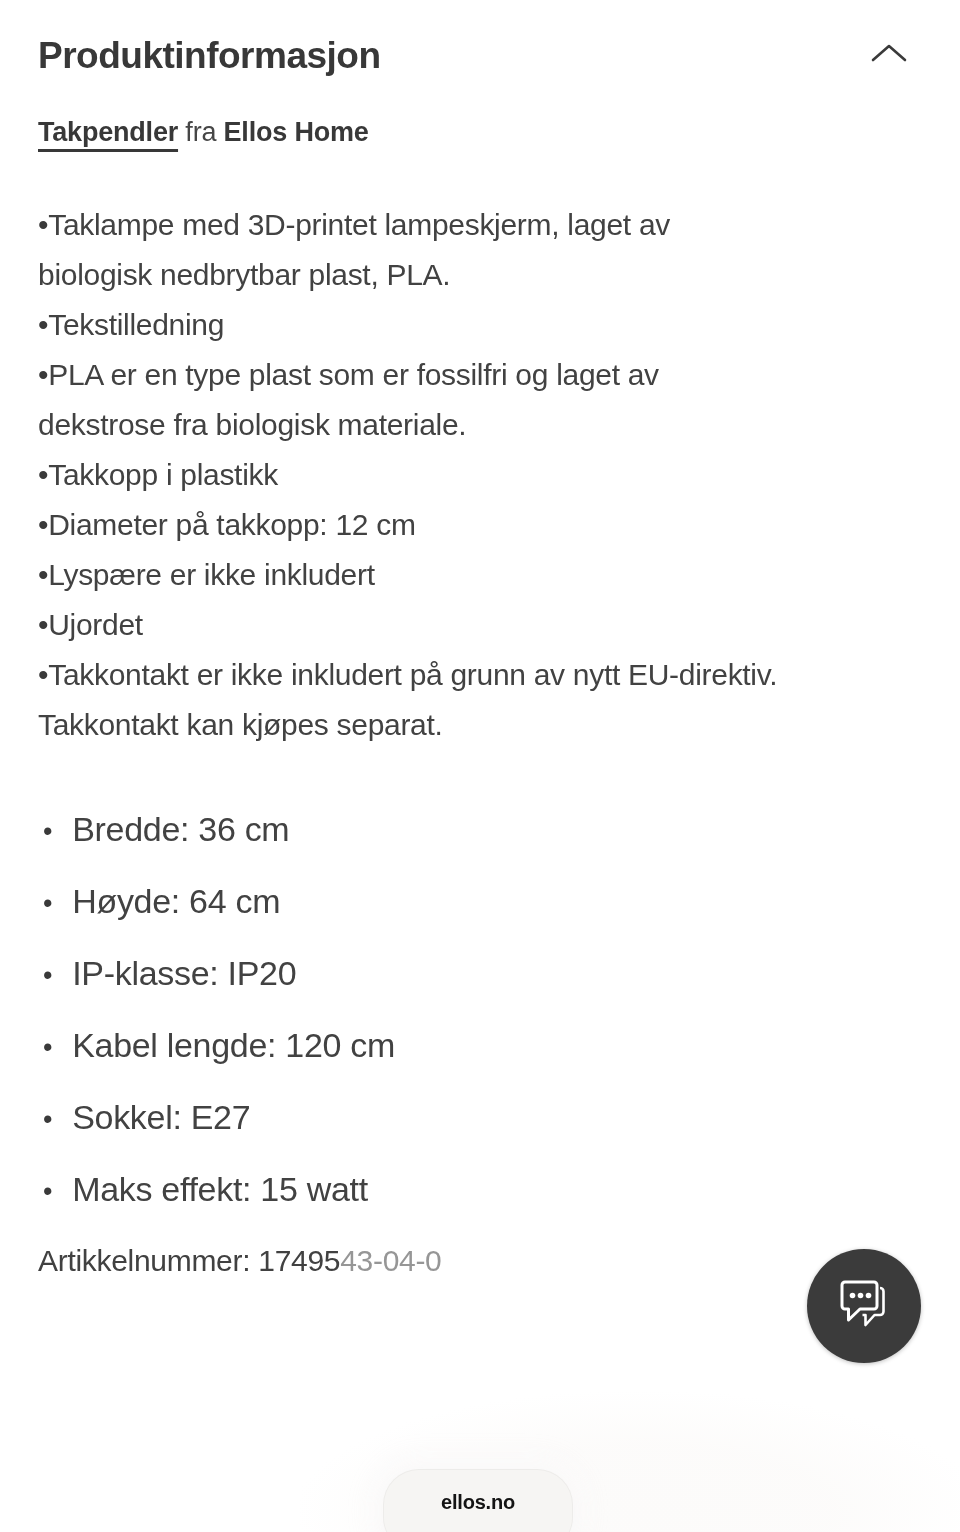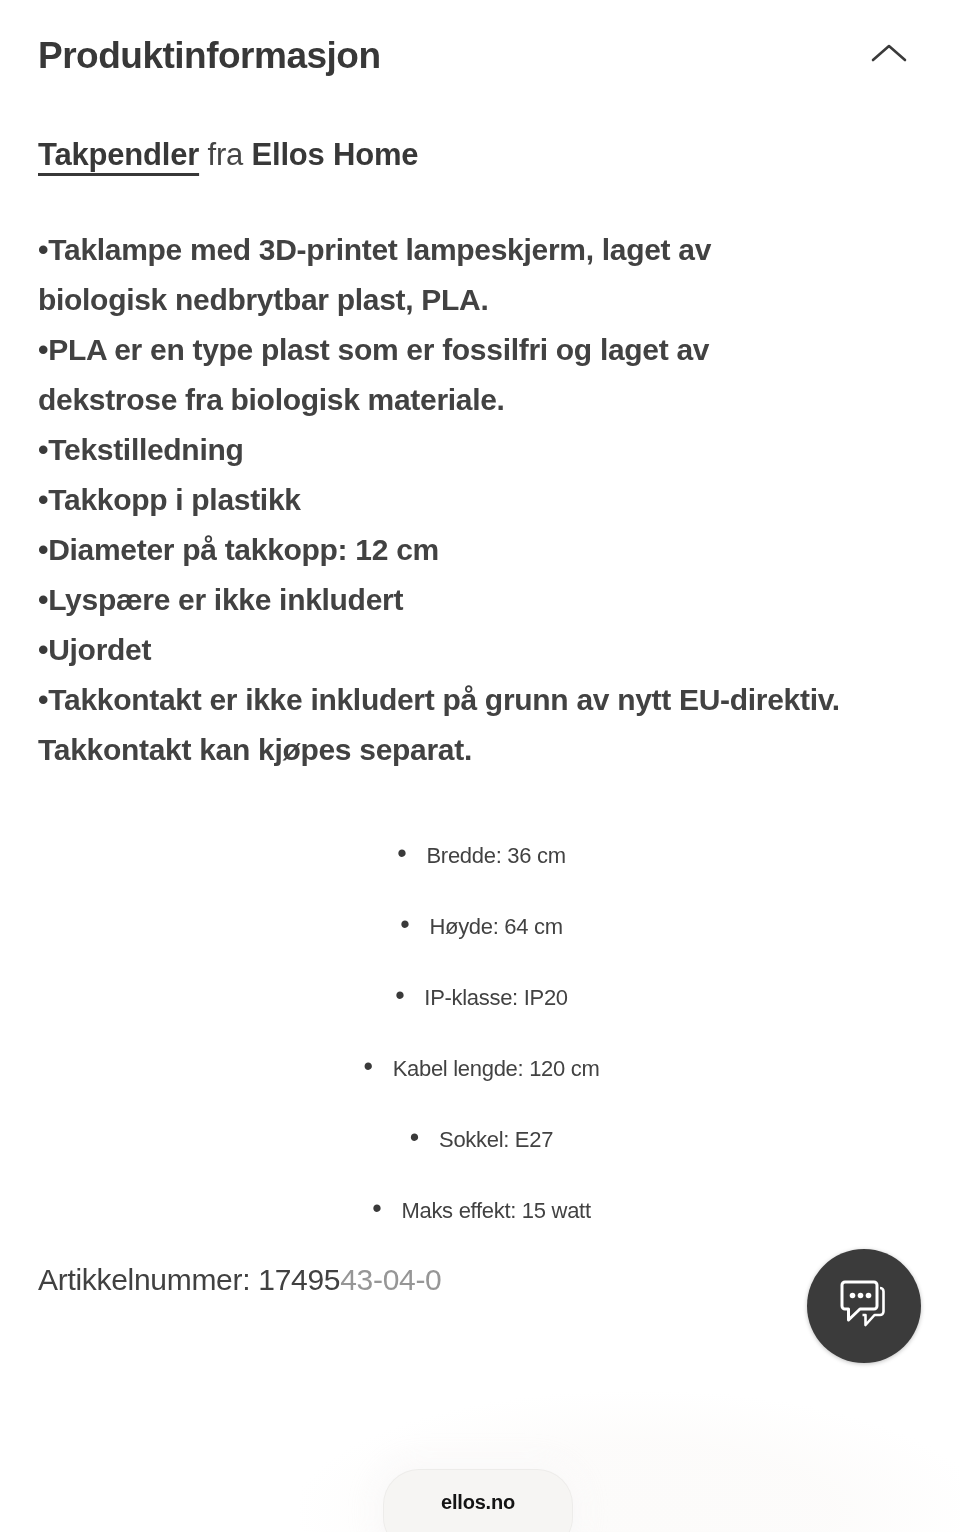--- a/index.html
+++ b/index.html
@@ -16,41 +16,41 @@
     display:flex;justify-content:space-between;align-items:flex-start;
     margin-top:34px;cursor:pointer;
   }
   .section-title{
     font-size:37px;font-weight:700;color:#383838;letter-spacing:-0.5px;line-height:1.2;
   }
   .chevron-wrap{margin-top:8px;margin-right:12px;}
 
   
   .product-heading{
-    margin-top:58px;font-size:31px;color:#3c3c3c;line-height:1.25;letter-spacing:-0.2px;
+    margin-top:38px;font-size:27px;color:#3c3c3c;line-height:1.25;letter-spacing:-0.2px;
   }
   .product-link{
     font-weight:700;color:#383838;text-decoration:underline;
     text-decoration-thickness:2.5px;text-underline-offset:8px;cursor:pointer;
   }
   .product-connector{font-weight:400;color:#464646;}
   .product-brand{font-weight:700;color:#383838;}
 
   
   ul.desc-list{
     list-style:none;margin:50px 0 0 0;padding:0;
-    font-size:30px;line-height:50px;letter-spacing:-0.3px;color:#424242;font-weight:bold;
+    font-size:30px;line-height:50px;letter-spacing:-0.3px;color:#424242;
   }
   ul.desc-list li{white-space:pre-line;}
   ul.desc-list li::before{content:"\2022 ";color:#3a3a3a;}
 
   
   ul.spec-list{
     list-style:none;margin:54px 0 0 0;padding:0;
-    font-size:22px;line-height:50px;letter-spacing:-0.3px;color:#424242;text-align:center;
+    font-size:34px;line-height:50px;letter-spacing:-0.3px;color:#424242;
   }
   ul.spec-list li{margin-bottom:19px;padding-left:5px;}
   ul.spec-list li::before{
     content:"\2022";font-size:27px;margin-right:20px;color:#3a3a3a;
     position:relative;top:-1px;
   }
 
   
   .article-line{
     margin-top:12px;font-size:30px;letter-spacing:-0.3px;color:#414141;line-height:50px;
@@ -100,23 +100,23 @@
       </div>
     </div>
 
     <div class="product-heading">
       <span class="product-link">Takpendler</span><span class="product-connector"> fra </span><span class="product-brand">Ellos Home</span>
     </div>
 
     <ul class="desc-list">
         <li class="desc-item">Taklampe med 3D-printet lampeskjerm, laget av
 biologisk nedbrytbar plast, PLA.</li>
+        <li class="desc-item">Tekstilledning</li>
         <li class="desc-item">PLA er en type plast som er fossilfri og laget av
 dekstrose fra biologisk materiale.</li>
-        <li class="desc-item">Tekstilledning</li>
         <li class="desc-item">Takkopp i plastikk</li>
         <li class="desc-item">Diameter på takkopp: 12 cm</li>
         <li class="desc-item">Lyspære er ikke inkludert</li>
         <li class="desc-item">Ujordet</li>
         <li class="desc-item">Takkontakt er ikke inkludert på grunn av nytt EU-direktiv.
 Takkontakt kan kjøpes separat.</li>
       </ul>
 
     <ul class="spec-list">
         <li class="spec-item">Bredde: 36 cm</li>

